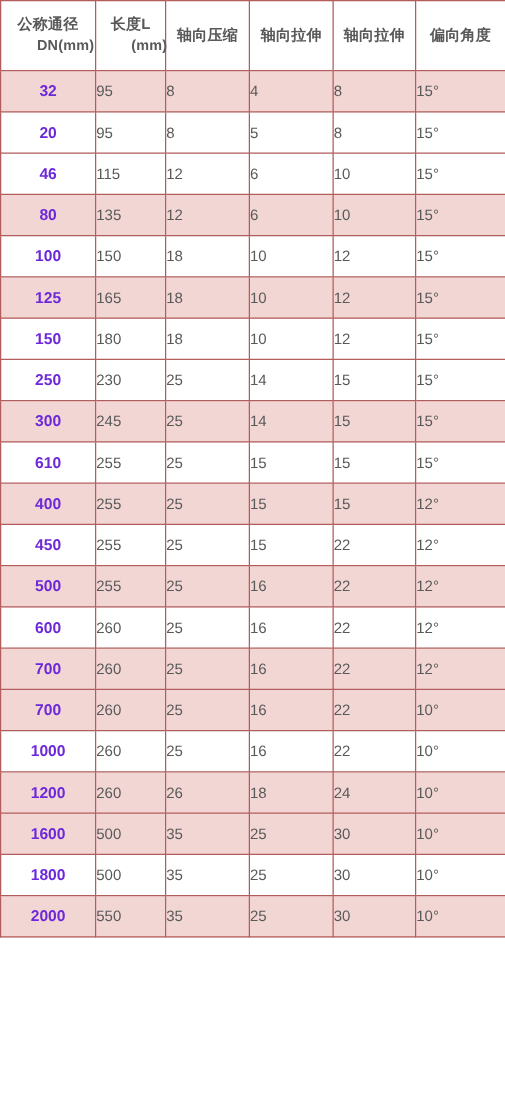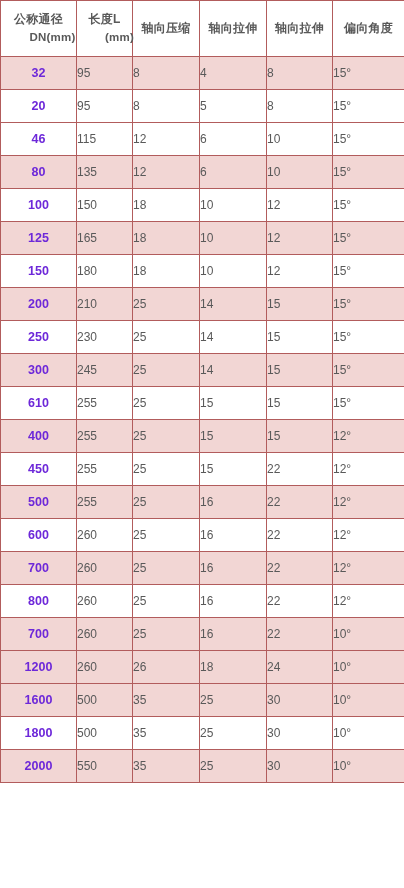--- a/index.html
+++ b/index.html
@@ -160,28 +160,20 @@
         <td>15°</td>
       </tr>
       <tr class="plain">
         <td class="dn-cell">150</td>
         <td>180</td>
         <td>18</td>
         <td>10</td>
         <td>12</td>
         <td>15°</td>
       </tr>
-      <tr class="shade">
-        <td class="dn-cell">200</td>
-        <td>210</td>
-        <td>25</td>
-        <td>14</td>
-        <td>15</td>
-        <td>15°</td>
-      </tr>
       <tr class="plain">
         <td class="dn-cell">250</td>
         <td>230</td>
         <td>25</td>
         <td>14</td>
         <td>15</td>
         <td>15°</td>
       </tr>
       <tr class="shade">
         <td class="dn-cell">300</td>
@@ -232,30 +224,30 @@
         <td>12°</td>
       </tr>
       <tr class="shade">
         <td class="dn-cell">700</td>
         <td>260</td>
         <td>25</td>
         <td>16</td>
         <td>22</td>
         <td>12°</td>
       </tr>
-      <tr class="plain">
-        <td class="dn-cell">800</td>
-        <td>260</td>
-        <td>25</td>
-        <td>16</td>
-        <td>22</td>
-        <td>12°</td>
-      </tr>
       <tr class="shade">
         <td class="dn-cell">700</td>
+        <td>260</td>
+        <td>25</td>
+        <td>16</td>
+        <td>22</td>
+        <td>10°</td>
+      </tr>
+      <tr class="plain">
+        <td class="dn-cell">1000</td>
         <td>260</td>
         <td>25</td>
         <td>16</td>
         <td>22</td>
         <td>10°</td>
       </tr>
       <tr class="shade">
         <td class="dn-cell">1200</td>
         <td>260</td>
         <td>26</td>

